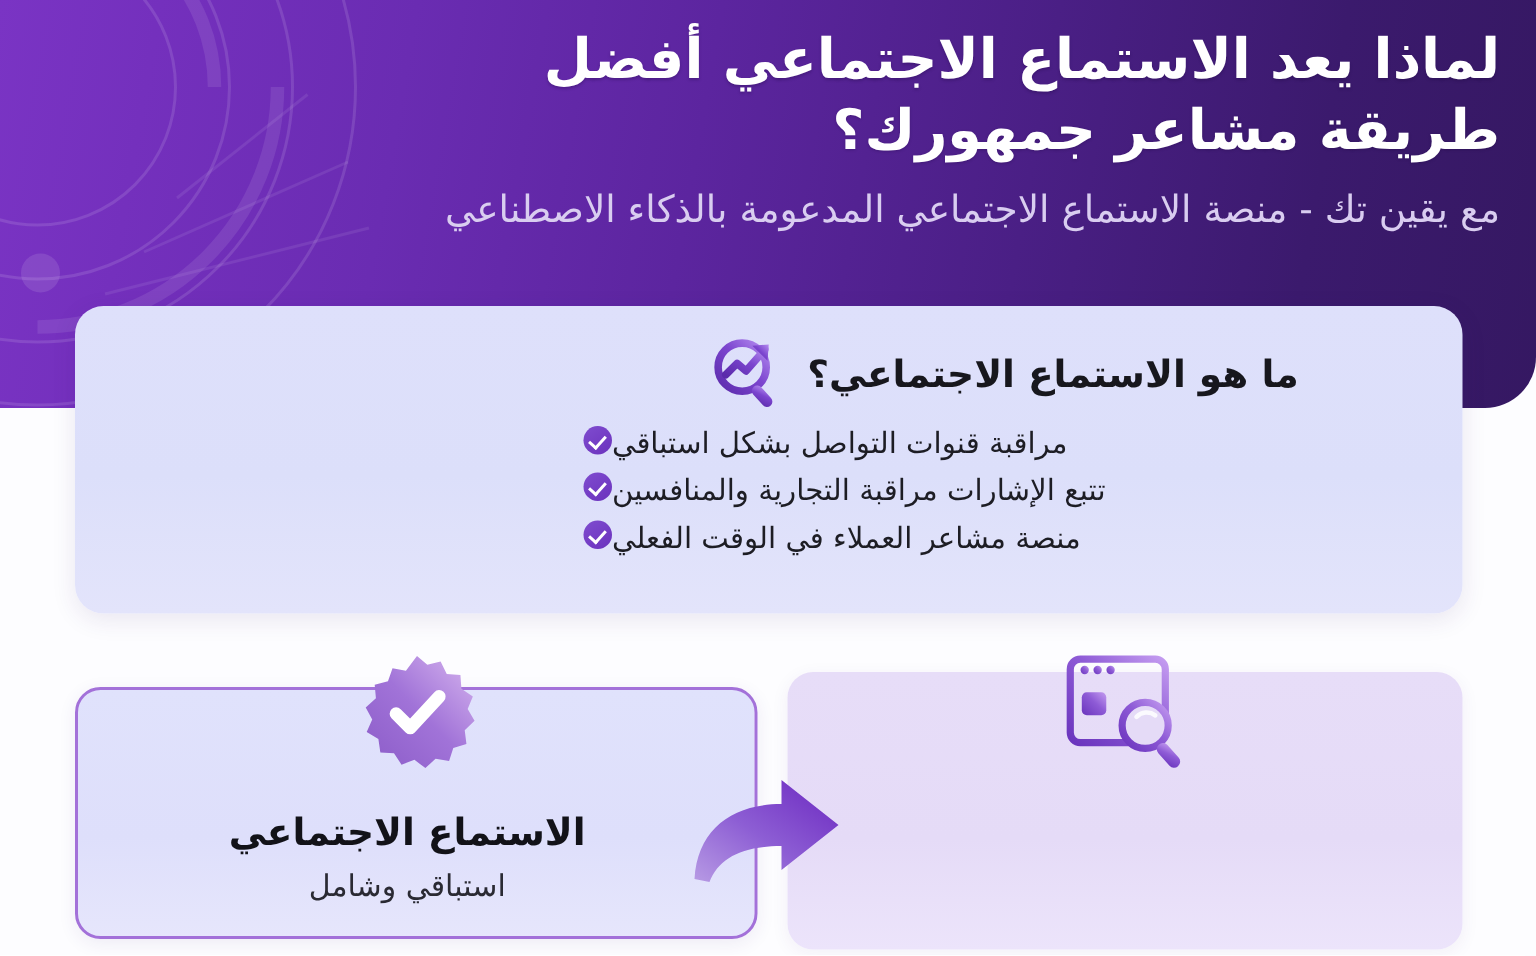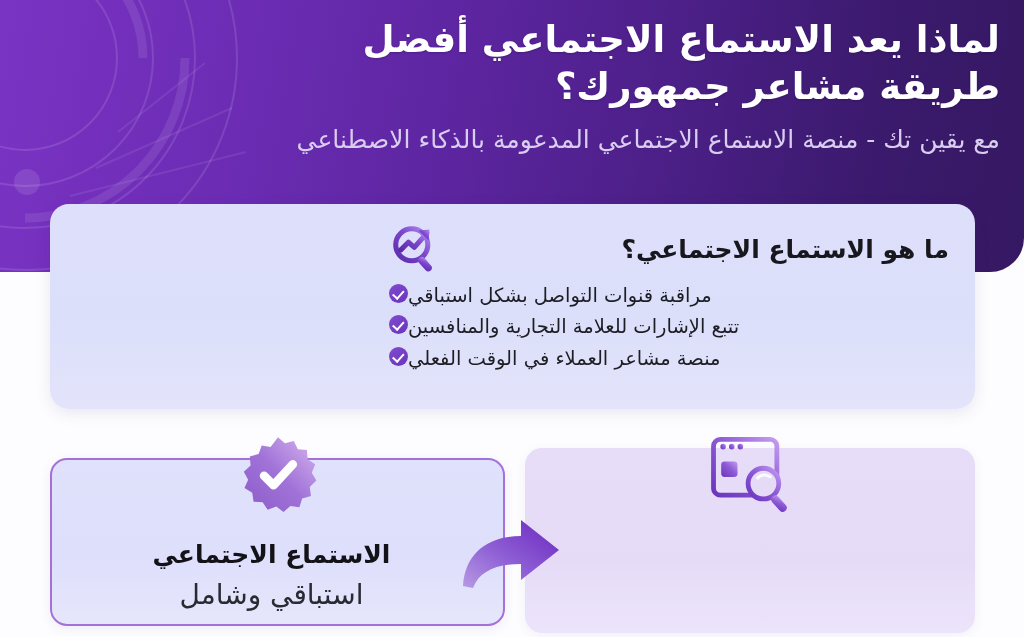--- a/index.html
+++ b/index.html
@@ -94,21 +94,21 @@
     position: absolute;
     right: 26px;
     top: 16px;
     width: 560px;
     text-align: right;
   }
   .def-head-row {
     display: flex;
     flex-direction: row-reverse;
     align-items: center;
-    justify-content: space-between;
+    justify-content: center;
     gap: 12px;
     height: 58px;
   }
   .def-title {
     color: #17171d;
     font-size: 25px;
     font-weight: 700;
     white-space: nowrap;
   }
   .def-icon {
@@ -190,21 +190,21 @@
   .cmp-right .cmp-text { top: 84px; }
   .cmp-title {
     color: #121218;
     font-size: 25px;
     font-weight: 700;
     line-height: 1.2;
     margin: 0;
   }
   .cmp-sub {
     color: #2a2a33;
-    font-size: 28px;
+    font-size: 20px;
     font-weight: 400;
     line-height: 1.2;
     margin: 8px 0 0 0;
   }
 
   .badge-icon {
     position: absolute;
     left: 50%;
     transform: translateX(-50%);
     top: -26px;
@@ -281,21 +281,21 @@
         <span class="def-title">ما هو الاستماع الاجتماعي؟</span>
       </div>
 
       <ul class="bullets">
         <li class="bullet">
           <span class="bullet-check"></span>
           <span class="bullet-text">مراقبة قنوات التواصل بشكل استباقي</span>
         </li>
         <li class="bullet">
           <span class="bullet-check"></span>
-          <span class="bullet-text">تتبع الإشارات للعلامة التجارية والمنافسين</span>
+          <span class="bullet-text">تتبع الإشارات مراقبة التجارية والمنافسين</span>
         </li>
         <li class="bullet">
           <span class="bullet-check"></span>
           <span class="bullet-text">منصة مشاعر العملاء في الوقت الفعلي</span>
         </li>
       </ul>
 
     </div>
   </div>
 

